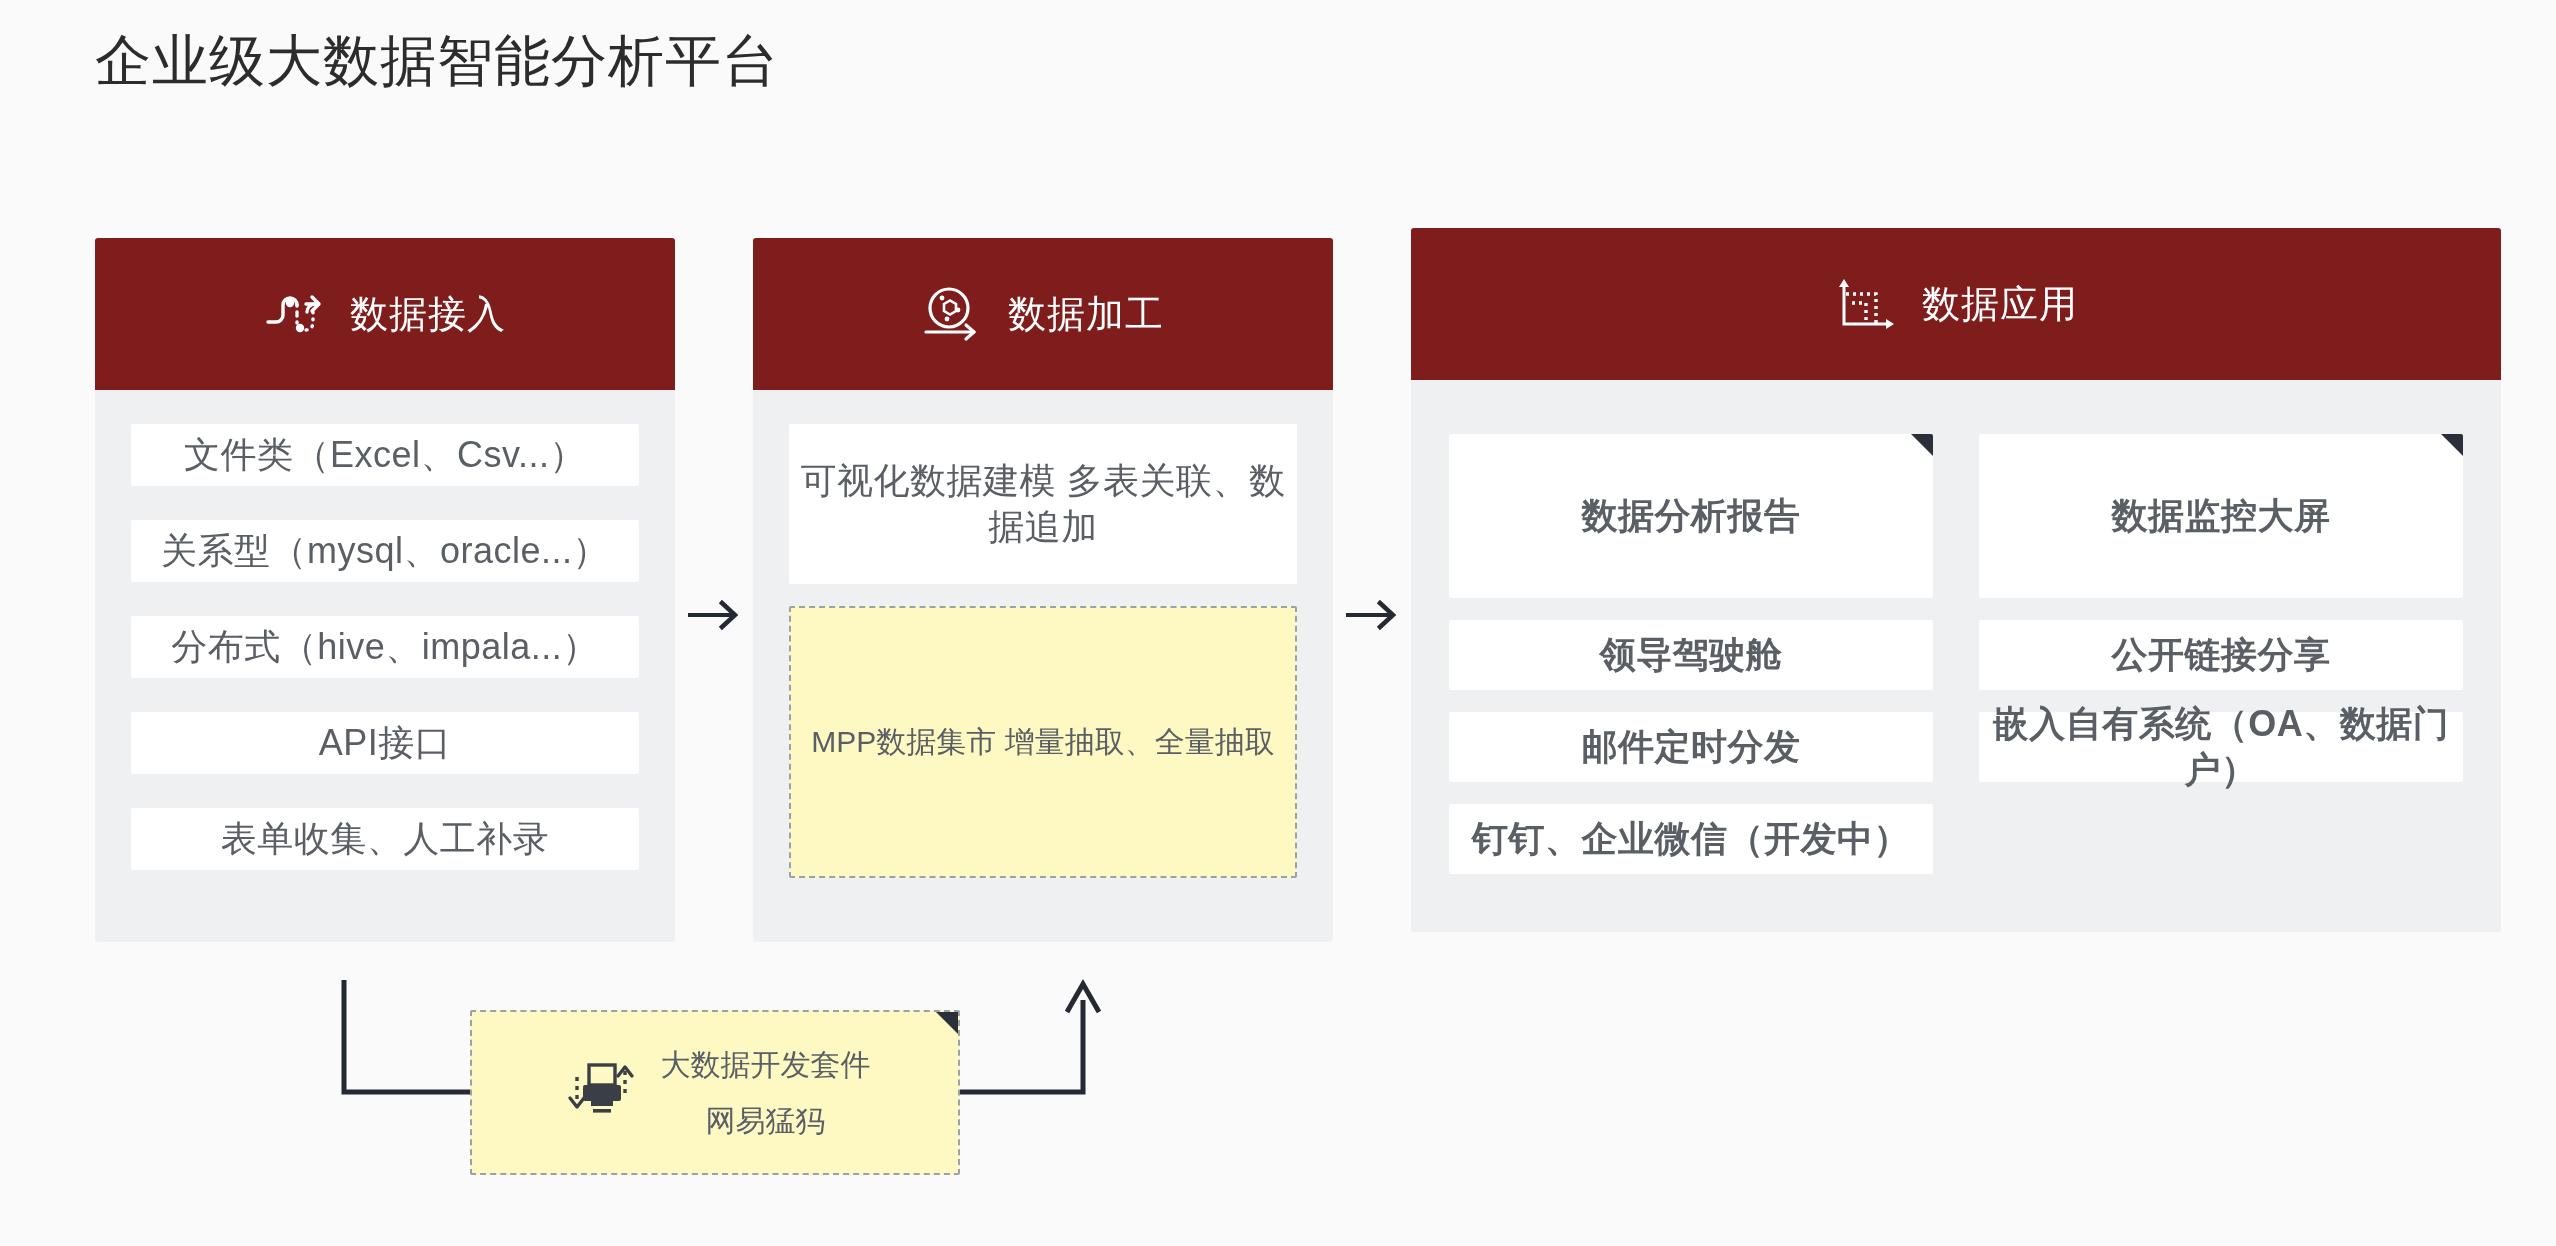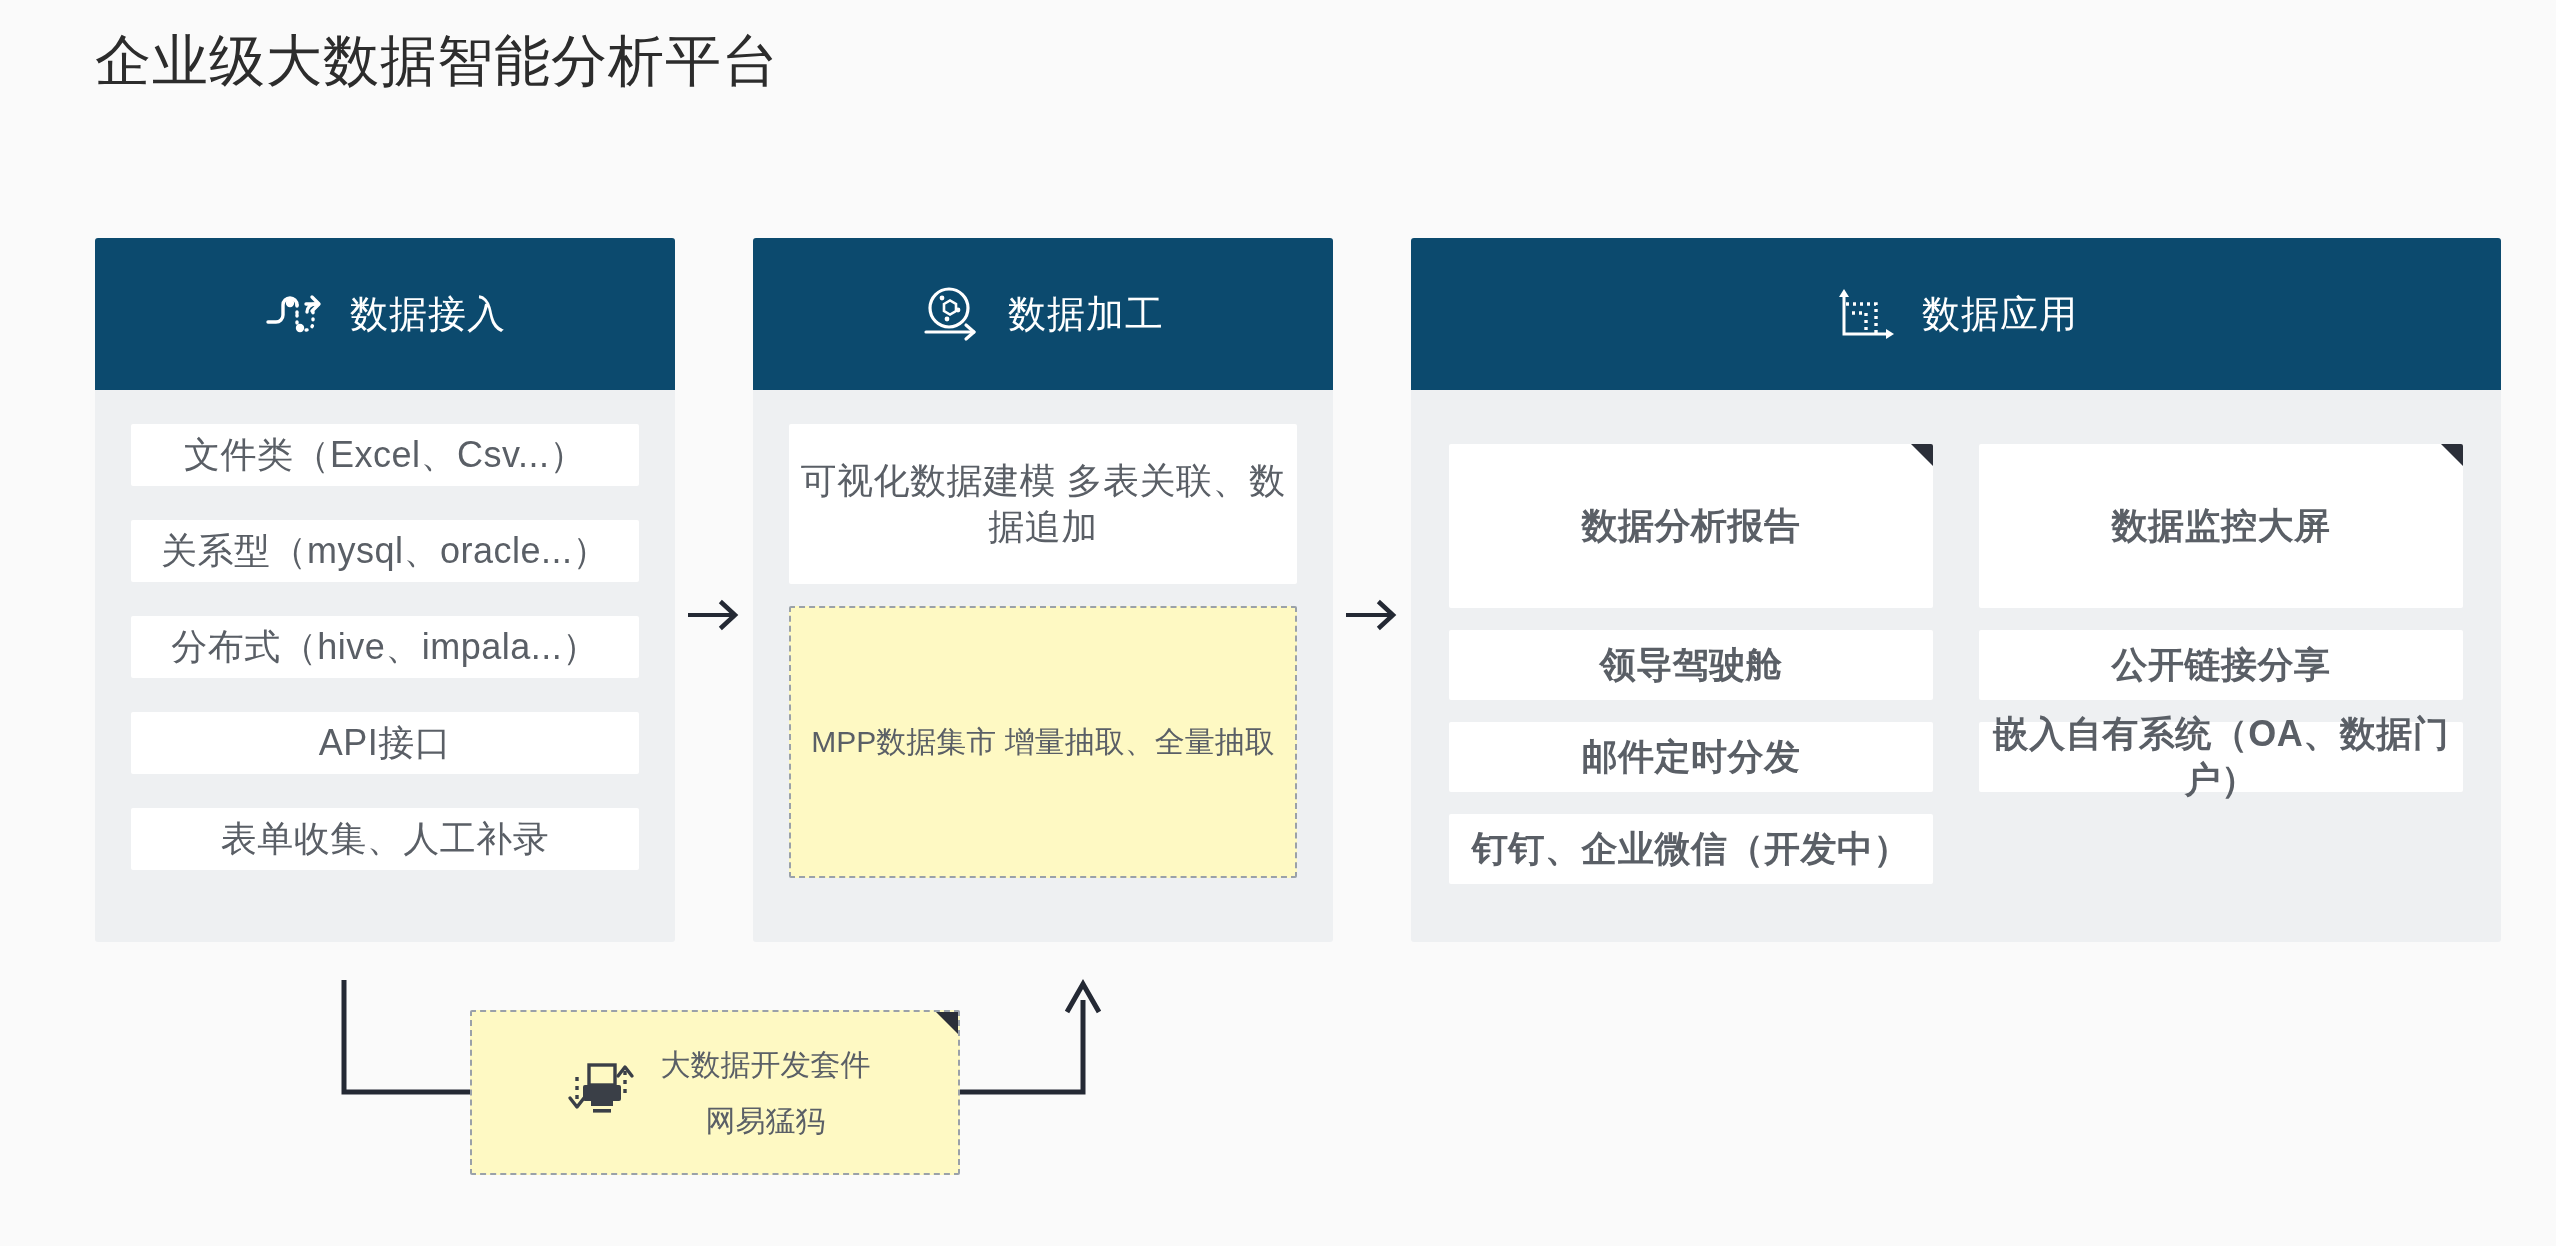--- a/index.html
+++ b/index.html
@@ -25,21 +25,21 @@
   }
 
   
   .column {
     position: absolute;
     background: #eef0f2;
     border-radius: 3px;
   }
   .col-header {
     height: 152px;
-    background: #0c4a6e;
+    background: #7f1d1d;
     display: flex;
     align-items: center;
     justify-content: center;
     gap: 24px;
     border-radius: 3px 3px 0 0;
   }
   .col-header-title {
     color: #ffffff;
     font-size: 38px;
     line-height: 38px;
@@ -100,21 +100,21 @@
   #col-ingest { left: 95px; top: 238px; width: 580px; height: 704px; }
   #col-ingest .col-body { padding-top: 34px; }
 
   
   #col-process { left: 753px; top: 238px; width: 580px; height: 704px; }
   #col-process .col-body { padding: 34px 36px; }
   #col-process .card.tall2 { margin-bottom: 22px; }
   #col-process .dashed-box { height: 272px; }
 
   
-  #col-apply { left: 1411px; top: 238px; width: 1090px; height: 704px; }
+  #col-apply { left: 1411px; top: 228px; width: 1090px; height: 704px; }
   #col-apply .col-body { padding: 54px 38px; font-weight: bold; }
   .apps-grid {
     display: grid;
     grid-template-columns: 1fr 1fr;
     column-gap: 46px;
     row-gap: 22px;
   }
 
   
   .arrow-between {

